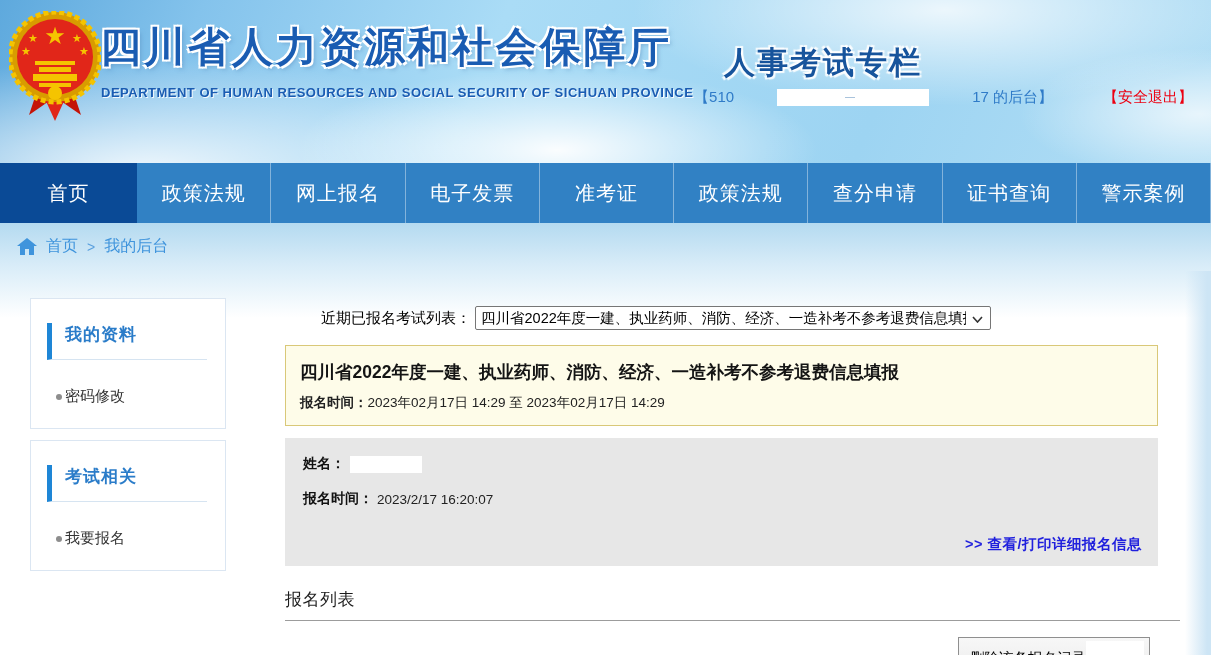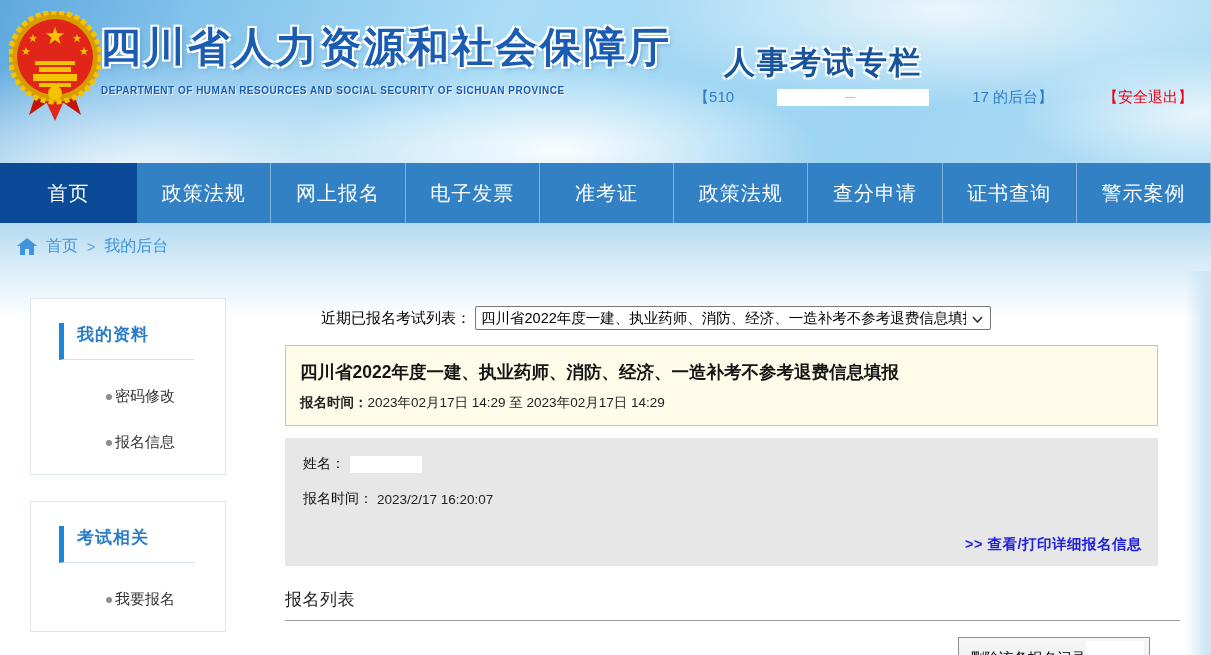--- a/index.html
+++ b/index.html
@@ -17,21 +17,21 @@
       linear-gradient(112deg, #5ea9dd 0%, #84c3ec 16%, #aadcf6 40%, #9dd4f2 72%, #b2def5 100%);
   }
   .emblem { position: absolute; left: 9px; top: 11px; width: 92px; height: 112px; }
   .org-cn {
     position: absolute; left: 100px; top: 20px;
     font-size: 41px; font-weight: bold; color: #1a5cb2; letter-spacing: 3px;
     text-shadow: -2px -2px 0 #fff, 2px -2px 0 #fff, -2px 2px 0 #fff, 2px 2px 0 #fff, 3px 3px 4px rgba(90,140,190,.55);
   }
   .org-en {
     position: absolute; left: 101px; top: 85px;
-    font-size: 10px; font-weight: bold; color: #1a5cb2; letter-spacing: 0.5px;
+    font-size: 13px; font-weight: bold; color: #1a5cb2; letter-spacing: 0.5px;
     text-shadow: 1px 1px 0 rgba(255,255,255,.85);
   }
   .section-title {
     position: absolute; left: 724px; top: 42px;
     font-size: 31px; font-weight: bold; color: #17549c; letter-spacing: 2px;
     text-shadow: -2px -2px 1px rgba(255,255,255,.9), 2px -2px 1px rgba(255,255,255,.9),
                  -2px 2px 1px rgba(255,255,255,.9), 2px 2px 1px rgba(255,255,255,.9);
   }
   .backstage {
     position: absolute; right: 18px; top: 88px;
@@ -64,28 +64,28 @@
   .breadcrumb {
     position: absolute; left: 17px; top: 13px;
     display: flex; align-items: center; gap: 9px;
     color: #3f94dc; font-size: 16px;
   }
   .crumb-link { cursor: pointer; }
   .crumb-sep { color: #5aa0de; font-size: 14px; }
 
   
   .sidebar { position: absolute; left: 30px; top: 75px; width: 196px; }
-  .side-box { background: #fff; border: 1px solid #dbe6f2; margin-bottom: 26px; padding: 20px 12px 22px; }
+  .side-box { background: #fff; border: 1px solid #dbe6f2; margin-bottom: 11px; padding: 20px 0 22px; }
   .side-heading {
     margin: 4px 18px 0 16px; padding: 0 0 13px 13px;
     border-left: 5px solid #1e86d6; border-bottom: 1px solid #d6e4f1;
     font-size: 17px; font-weight: bold; color: #2a7cc9; letter-spacing: 1px;
   }
   .side-list { list-style: none; }
-  .side-item { display: flex; align-items: center; gap: 3px; padding-left: 25px; margin-top: 27px; font-size: 15px; color: #333; cursor: pointer; justify-content: center; }
+  .side-item { display: flex; align-items: center; gap: 3px; padding-left: 25px; margin-top: 27px; font-size: 15px; color: #333; cursor: pointer; }
   .bullet { width: 6px; height: 6px; border-radius: 50%; background: #8d8d8d; flex: 0 0 6px; }
 
   
   .main-col { position: absolute; left: 285px; top: 75px; width: 895px; }
   .exam-row { display: flex; align-items: center; margin-top: 8px; font-size: 15px; color: #000; }
   .exam-row-label { white-space: nowrap; margin-left: 36px; }
   .select-box {
     width: 516px; height: 24px; margin-left: 4px;
     border: 1px solid #767676; border-radius: 2px; background: #fff;
     display: flex; align-items: center; justify-content: space-between;
@@ -100,21 +100,21 @@
     border: 1px solid #d9c878; padding: 14px 12px 13px 14px;
   }
   .notice-title { font-size: 17.5px; font-weight: bold; color: #141414; }
   .notice-time { margin-top: 10px; font-size: 13.5px; color: #222; }
   .notice-time b { font-weight: bold; }
 
   .info-box { margin-top: 12px; width: 873px; background: #e7e7e7; padding: 17px 16px 12px 18px; }
   .info-row { display: flex; font-size: 14px; color: #111; }
   .info-field { display: flex; align-items: center; }
   .info-field.w { width: 305px; }
-  .info-label { font-weight: normal; white-space: nowrap; }
+  .info-label { font-weight: bold; white-space: nowrap; }
   .info-value { margin-left: 4px; font-size: 13.5px; color: #222; }
   .redaction.r-name { width: 72px; height: 17px; margin-left: 5px; }
   .redaction.r-id { width: 118px; height: 17px; margin: 0 1px; }
   .info-row2 { margin-top: 17px; }
   .detail-row { text-align: right; margin-top: 27px; }
   .detail-link { color: #1f1fdd; font-weight: bold; font-size: 14.5px; text-decoration: none; cursor: pointer; letter-spacing: 0.5px; }
 
   .list-header { margin-top: 22px; font-size: 17px; color: #1c1c1c; letter-spacing: 0.5px; }
   .list-rule { border: none; border-top: 1px solid #9c9c9c; margin-top: 9px; width: 895px; }
 
@@ -189,24 +189,20 @@
   </div>
 
   <div class="sidebar">
     <div class="side-box">
       <div class="side-heading">我的资料</div>
       <ul class="side-list">
         <li class="side-item">
           <span class="bullet"></span>
           <span>密码修改</span>
         </li>
-        <li class="side-item">
-          <span class="bullet"></span>
-          <span>报名信息</span>
-        </li>
       </ul>
     </div>
     <div class="side-box">
       <div class="side-heading">考试相关</div>
       <ul class="side-list">
         <li class="side-item">
           <span class="bullet"></span>
           <span>我要报名</span>
         </li>
 

